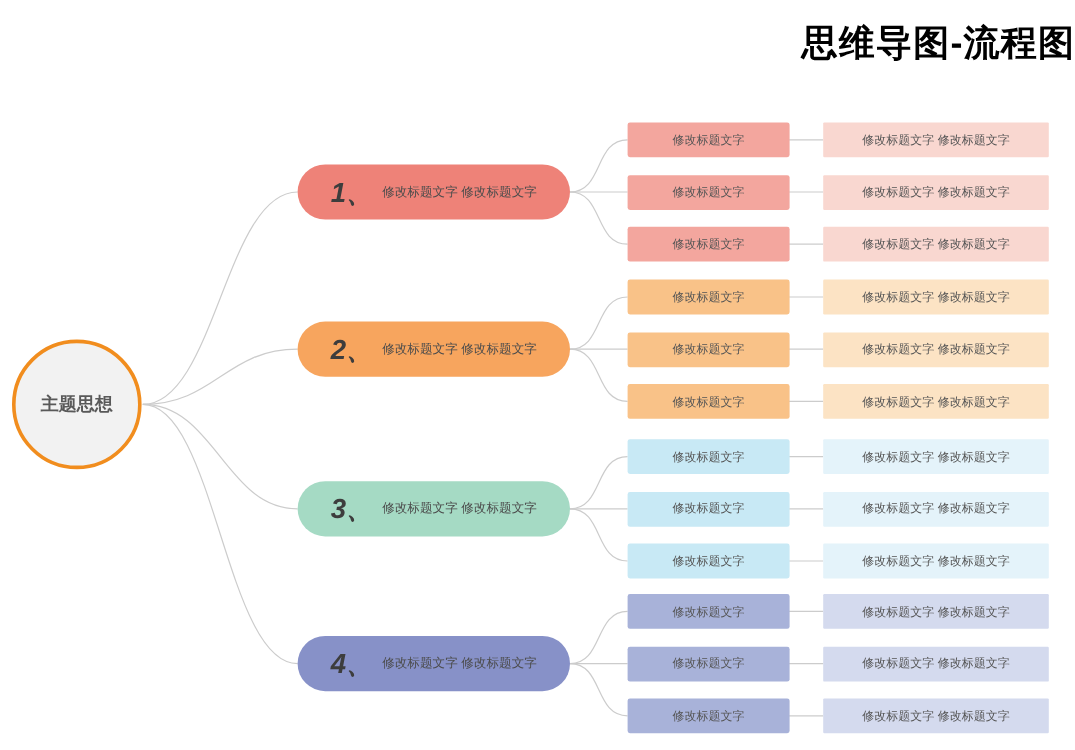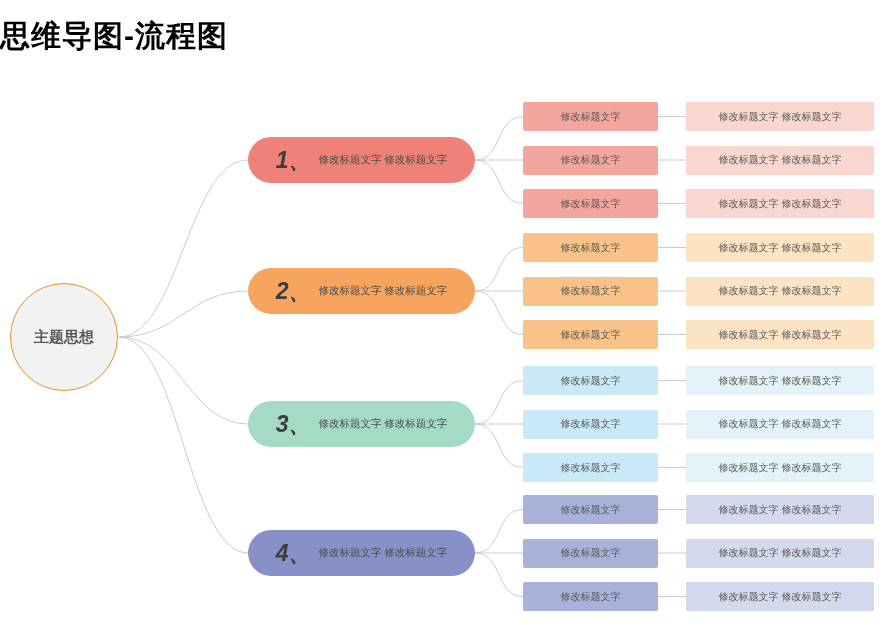--- a/index.html
+++ b/index.html
@@ -8,29 +8,29 @@
     background:#ffffff;
   }
   #canvas{
     position:relative;
     width:896px;height:625px;
     background:#ffffff;
     overflow:hidden;
   }
   .title{
     position:absolute;top:16px;left:0;width:100%;
-    text-align:left;
+    text-align:right;
     font-size:30px;font-weight:bold;color:#000000;
     letter-spacing:1px;
   }
   .center-node{
     position:absolute;left:10px;top:283px;
     width:108px;height:108px;border-radius:50%;
     background:#f2f2f2;
-    border:1px solid #15803d;
+    border:3px solid #15803d;
     box-sizing:border-box;
     display:flex;align-items:center;justify-content:center;
     font-size:15px;font-weight:bold;color:#595959;
   }
   .branch{
     position:absolute;left:248px;
     width:227px;height:46px;border-radius:23px;
     display:flex;align-items:center;justify-content:center;
     gap:7px;
     box-sizing:border-box;

